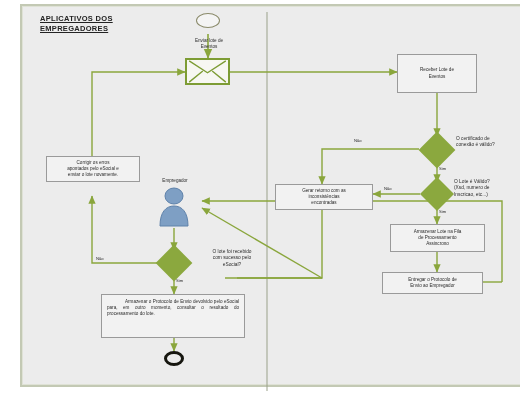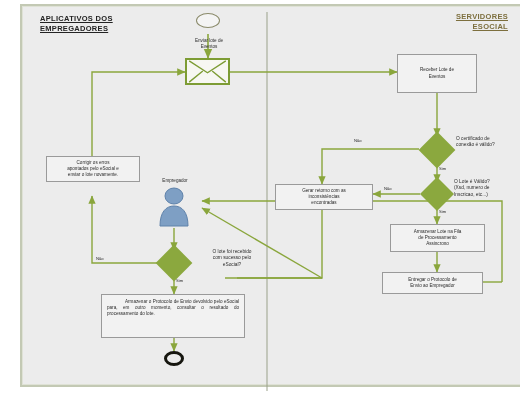--- a/index.html
+++ b/index.html
@@ -90,22 +90,20 @@
 
       <polyline points="70,150 70,66 163,66" fill="none" stroke="#8aa63c" stroke-width="1.4" marker-end="url(#arw)"></polyline>
 
       <line x1="152" y1="270" x2="152" y2="288" stroke="#8aa63c" stroke-width="1.4" marker-end="url(#arw)"></line>
 
       <line x1="152" y1="332" x2="152" y2="345" stroke="#8aa63c" stroke-width="1.4" marker-end="url(#arw)"></line>
     </svg>
 
     <div class="lane-title" id="lane-left-title">APLICATIVOS DOS
 EMPREGADORES</div>
-    <div class="lane-title" id="lane-right-title">SERVIDORES
-ESOCIAL</div>
 
     <div class="startev" style="left:174px;top:7px;width:24px;height:15px;"></div>
 
     <div class="label" style="left:158px;top:32px;width:58px;white-space:pre-line;">Enviar lote de
 Eventos</div>
 
     <div class="envelope" style="left:163px;top:52px;width:45px;height:27px;">
       <svg viewBox="0 0 45 27" xmlns="http://www.w3.org/2000/svg">
         <path d="M1,1 L22.5,15 L44,1" fill="none" stroke="#7d9c34" stroke-width="1.6"></path>
         <path d="M1,26 L17,13 M44,26 L28,13" fill="none" stroke="#7d9c34" stroke-width="1.6"></path>

